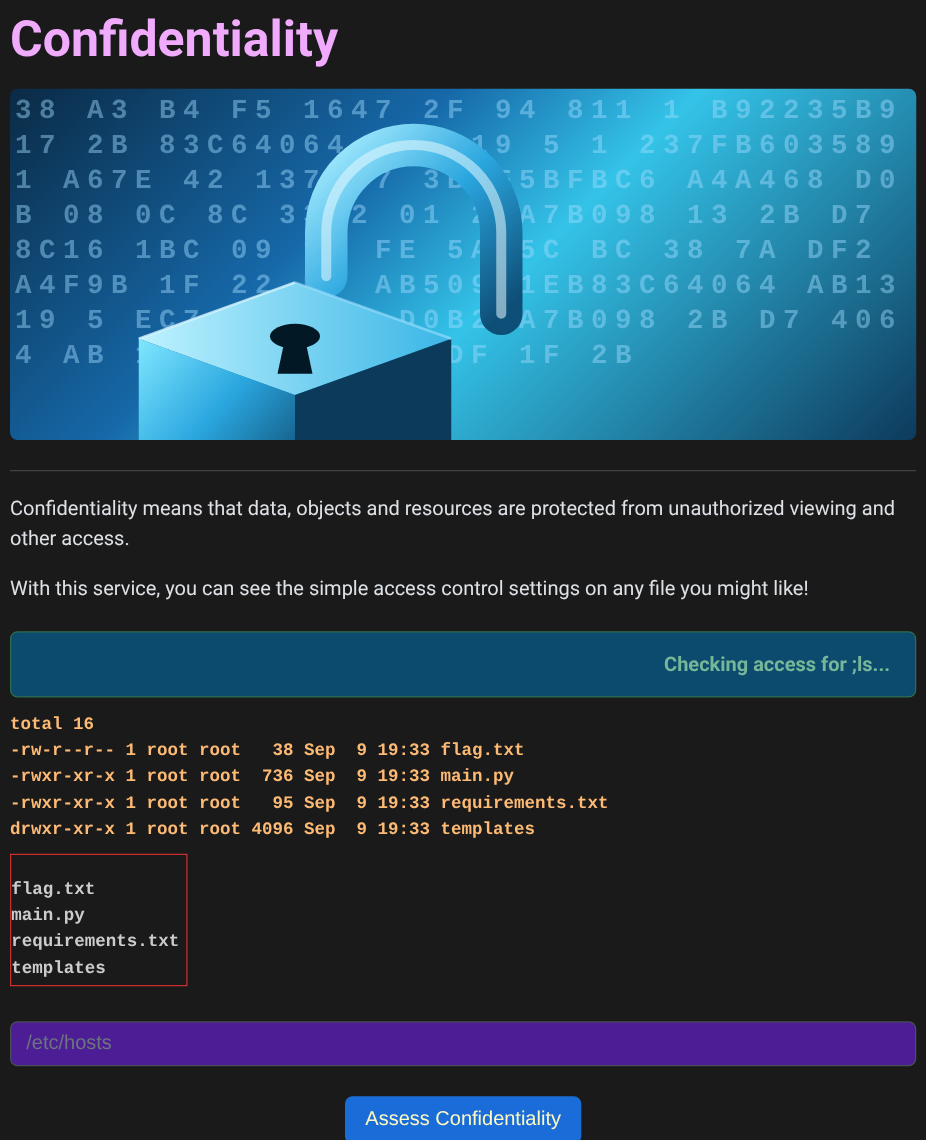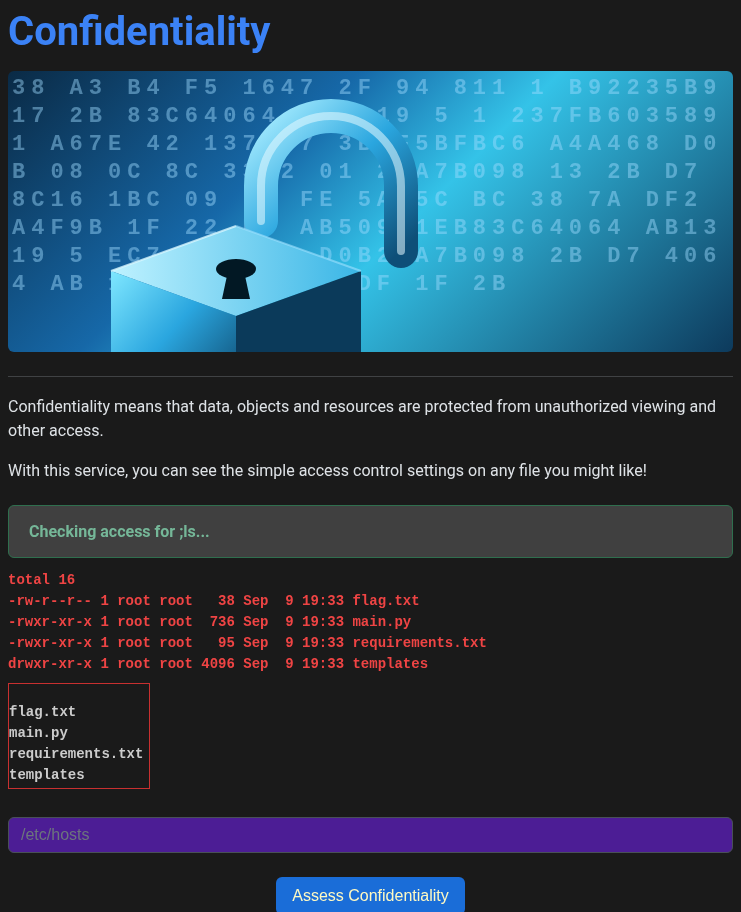--- a/index.html
+++ b/index.html
@@ -7,21 +7,21 @@
     background: #1a1a1a;
     color: #dee2e6;
     font-family: -apple-system, BlinkMacSystemFont, "Segoe UI", Roboto, "Helvetica Neue", Arial, sans-serif;
     width: 741px;
     min-height: 912px;
     padding: 0 8px;
   }
   h1 {
     font-size: 40px;
     font-weight: 700;
-    color: #3b82f6;
+    color: #f0abfc;
     margin: 8px 0 16px 0;
   }
   .hero {
     width: 100%;
     height: 281px;
     border-radius: 6px;
     overflow: hidden;
     position: relative;
     margin-bottom: 18px;
     background: linear-gradient(135deg, #0a2a45 0%, #1668a8 35%, #34c3e8 55%, #0d3a5c 100%);
@@ -53,34 +53,35 @@
     border-top: 1px solid #404244;
     margin: 24px 0 18px 0;
   }
   p.desc {
     font-size: 16px;
     line-height: 1.5;
     color: #dee2e6;
     margin-bottom: 16px;
   }
   .alert {
-    background: #404040;
+    background: #0c4a6e;
     border: 1px solid #2f6f4e;
     color: #75b798;
     border-radius: 6px;
     padding: 16px 20px;
     font-size: 16px;
     font-weight: 700;
     margin: 22px 0 12px 0;
+    text-align: right;
   }
   pre.output {
     font-family: "SFMono-Regular", Consolas, "Liberation Mono", Menlo, monospace;
     font-size: 14px;
     line-height: 21px;
-    color: #ef4444;
+    color: #fdba74;
     white-space: pre;
     margin: 8px 0 8px 0;
     font-weight: 700;
   }
   .box-outline {
     border: 1px solid #c83030;
     display: inline-block;
     padding: 18px 6px 2px 0px;
     margin: 0;
   }

